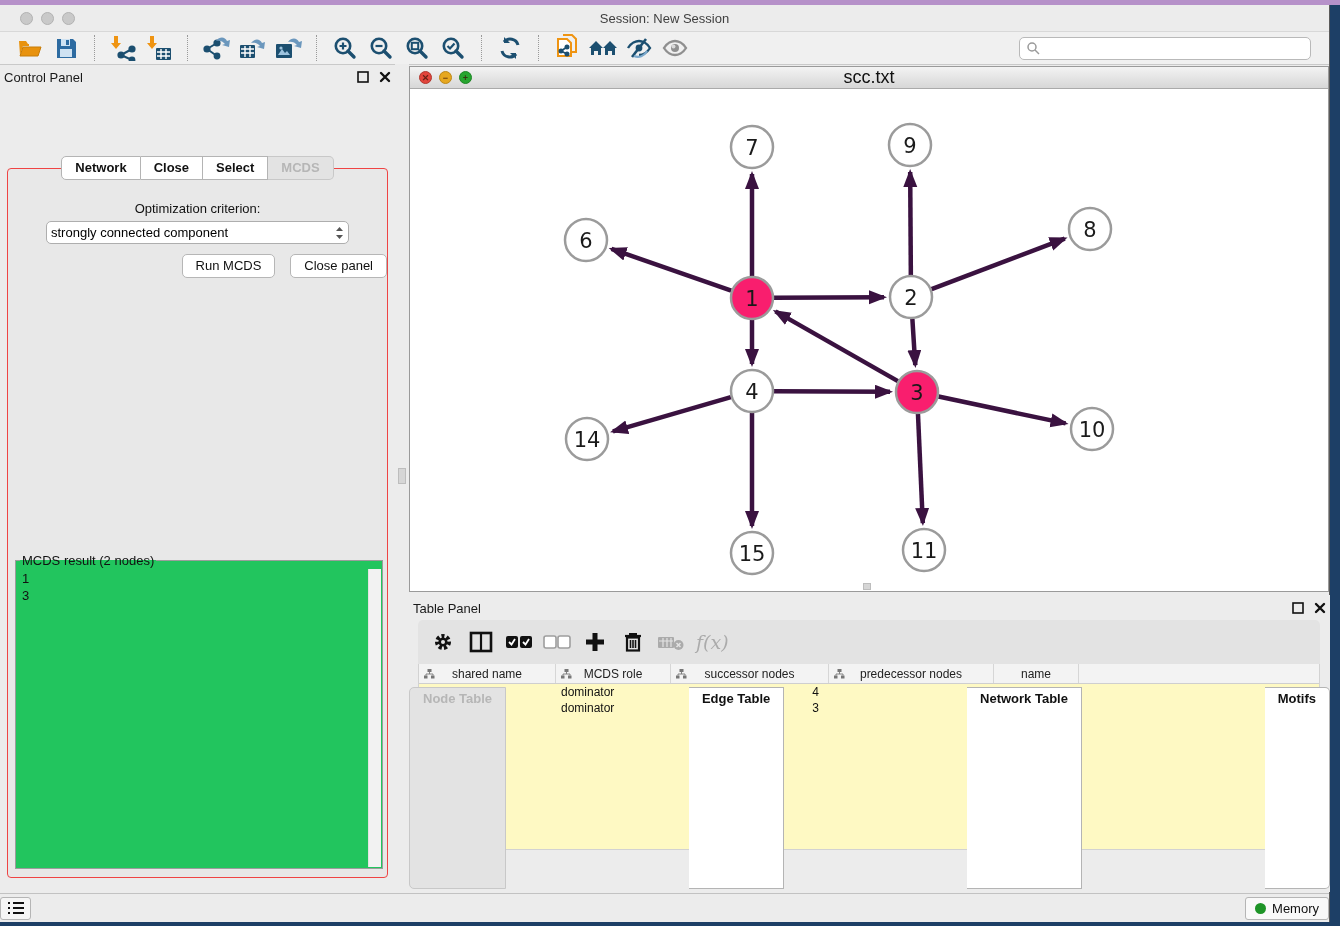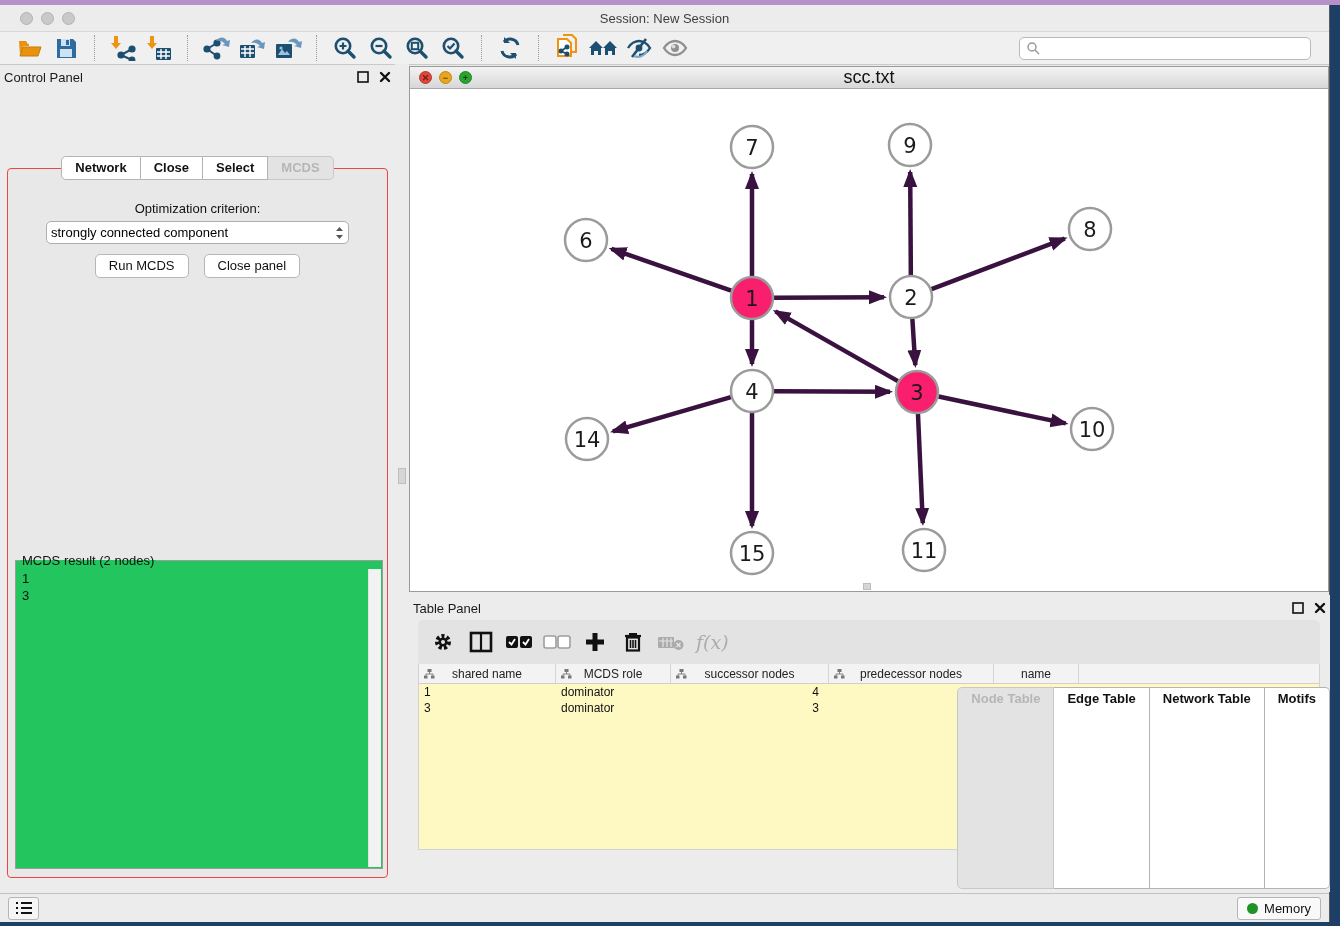--- a/index.html
+++ b/index.html
@@ -32,21 +32,21 @@
   .ph-icons { margin-left:auto; display:flex; gap:10px; align-items:center; }
   .cp-body { position:absolute; left:7px; right:7px; top:104px; bottom:14px; background:#e8e8e8; border:1px solid #ef4444; border-radius:4px; }
   .seg { display:flex; position:absolute; top:92px; left:0; right:0; justify-content:center; z-index:3; }
   .seg .t { background:#fff; border:1px solid #b4b4b4; border-left:none; padding:3px 13px 4px; font-size:13px; font-weight:600; color:#111; cursor:default; }
   .seg .t:first-child { border-left:1px solid #b4b4b4; border-radius:5px 0 0 5px; }
   .seg .t:last-child { border-radius:0 5px 5px 0; }
   .seg .t.active { background:#e3e3e3; color:#b6b6b6; border-color:#c8c8c8; }
   .opt-label { position:absolute; top:32px; width:100%; text-align:center; font-size:13px; color:#111; }
   .criterion { position:absolute; top:52px; left:38px; right:38px; height:23px; background:#fff; border:1px solid #aeaeae; border-radius:5px; display:flex; align-items:center; padding:0 4px; font-size:13px; }
   .criterion .spin { margin-left:auto; }
-  .btn-row { position:absolute; top:85px; width:100%; display:flex; justify-content:center; gap:15px; }
+  .btn-row { position:absolute; top:85px; width:100%; display:flex; justify-content:flex-end; gap:15px; }
   .pbtn { background:#fff; border:1px solid #b6b6b6; border-radius:5px; font-size:13px; font-family:"Liberation Sans",sans-serif; padding:3px 13px 4px; color:#111; }
   .mcds-fieldset { position:absolute; left:7px; right:4px; top:384px; bottom:8px; background:#22c55e; border:1px solid #9c9c9c; }
   .mcds-fieldset legend { font-size:13px; color:#111; margin-left:4px; padding:0 2px; background:transparent; }
   .mcds-lines { position:absolute; left:0; right:14px; top:2px; bottom:2px; overflow:hidden; }
   .mcds-lines div { font-size:13px; padding-left:6px; line-height:17px; color:#111; }
   .mcds-scroll { position:absolute; right:1px; top:1px; bottom:1px; width:13px; background:#f2f2f2; border-left:1px solid #e3e3e3; }
 
   
   .v-divider { position:absolute; left:395px; top:59px; width:14px; height:828px; background:#ececec; }
   .v-handle { position:absolute; left:3px; top:404px; width:8px; height:16px; background:#d6d6d6; border:1px solid #bdbdbd; }
@@ -68,24 +68,24 @@
   .tp-toolbar { position:absolute; left:9px; right:10px; top:25px; height:44px; background:#e3e3e3; border-radius:5px 5px 0 0; display:flex; align-items:center; padding:0 8px; gap:4px; }
   .tpbtn { width:34px; height:32px; display:flex; align-items:center; justify-content:center; background:none; border:none; }
   .fx { font-family:"DejaVu Serif", serif; font-style:italic; font-size:19px; color:#ababab; padding-left:4px; }
   .ntable { position:absolute; left:9px; right:10px; top:69px; bottom:42px; background:#fef9c3; border:1px solid #d2d2d2; border-top:none; overflow:hidden; }
   .nt-header { display:flex; height:20px; background:#f3f3f3; border-bottom:1px solid #cfcfcf; }
   .nt-hcell { position:relative; border-right:1px solid #d6d6d6; font-size:12px; color:#222; display:flex; align-items:center; justify-content:center; }
   .nt-hcell svg { position:absolute; left:5px; top:5px; }
   .nt-row { display:flex; height:16px; }
   .nt-cell { font-size:12px; color:#111; padding:1px 10px 0 5px; }
   .tp-strip { position:absolute; left:9px; right:10px; bottom:28px; height:14px; background:#ececec; }
-  .bottom-tabs { position:absolute; left:0; right:0; bottom:3px; display:flex; justify-content:flex-end; }
-
-  
-  .statusbar { position:absolute; left:0; bottom:0; width:100%; height:29px; background:#ececec; border-top:1px solid #c2c2c2; display:flex; align-items:center; padding:0 8px; }
+  .bottom-tabs { position:absolute; left:0; right:0; bottom:3px; display:flex; justify-content:space-between; }
+
+  
+  .statusbar { position:absolute; left:0; bottom:0; width:100%; height:29px; background:#ececec; border-top:1px solid #c2c2c2; display:flex; align-items:center; padding:0 0; }
   .sq-btn { width:31px; height:23px; background:#f5f5f5; border:1px solid #b5b5b5; border-radius:3px; display:flex; align-items:center; justify-content:center; }
   .mem-btn { margin-left:auto; height:23px; background:#f9f9f9; border:1px solid #b5b5b5; border-radius:3px; display:flex; align-items:center; gap:6px; padding:0 9px; font-size:13px; color:#111; }
   .mem-dot { width:11px; height:11px; border-radius:50%; background:#1e9427; }
 </style>
 </head>
 <body>
 
 <div class="desktop-top"></div>
 
 <div class="app-window">

